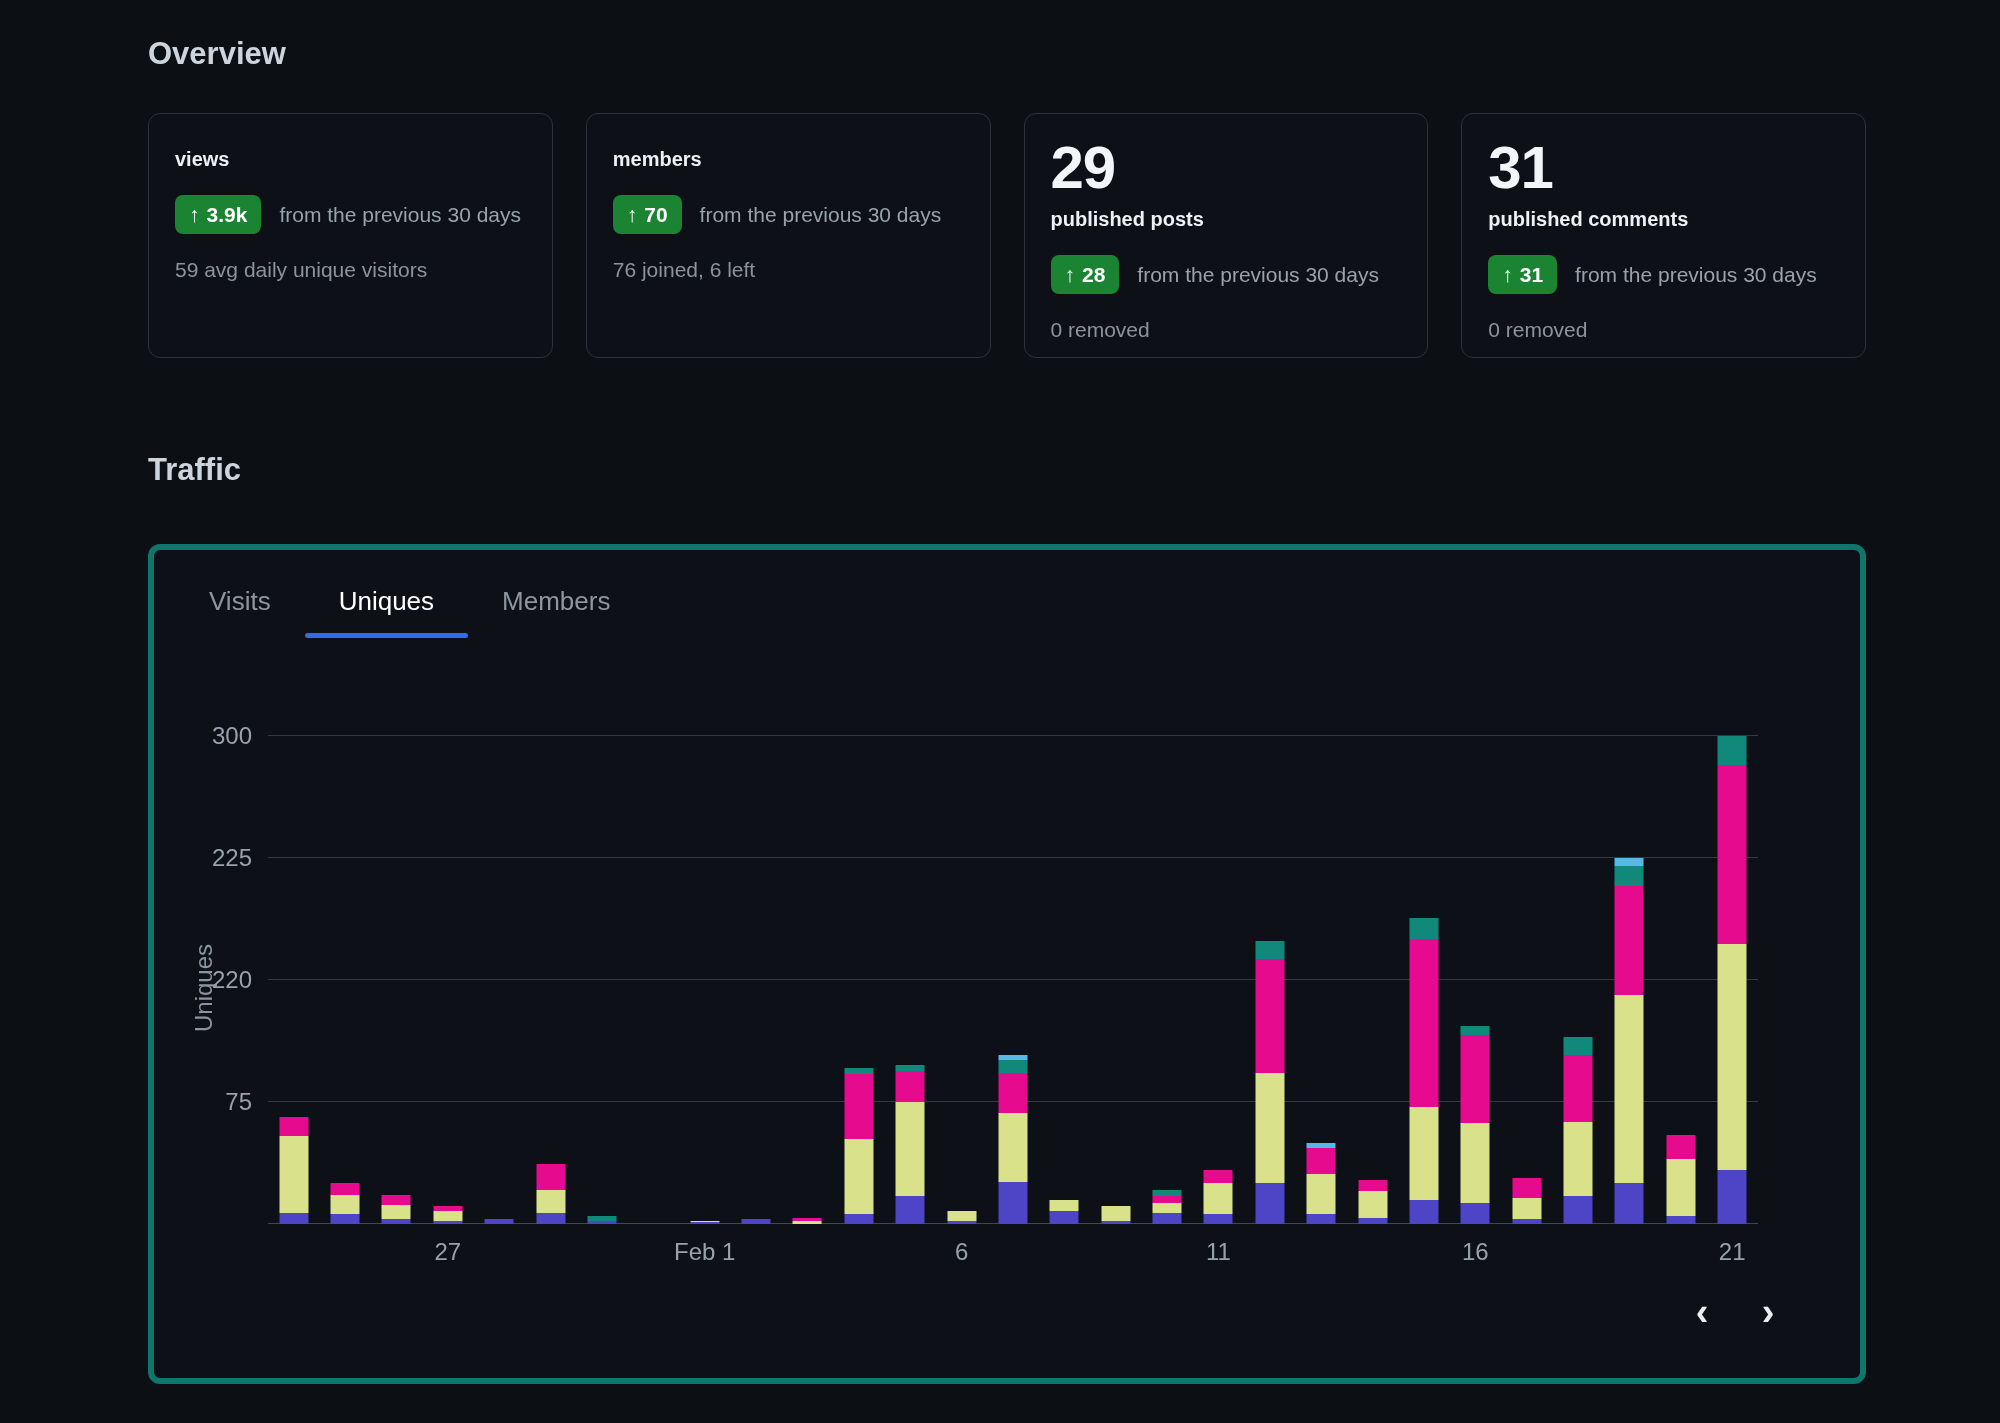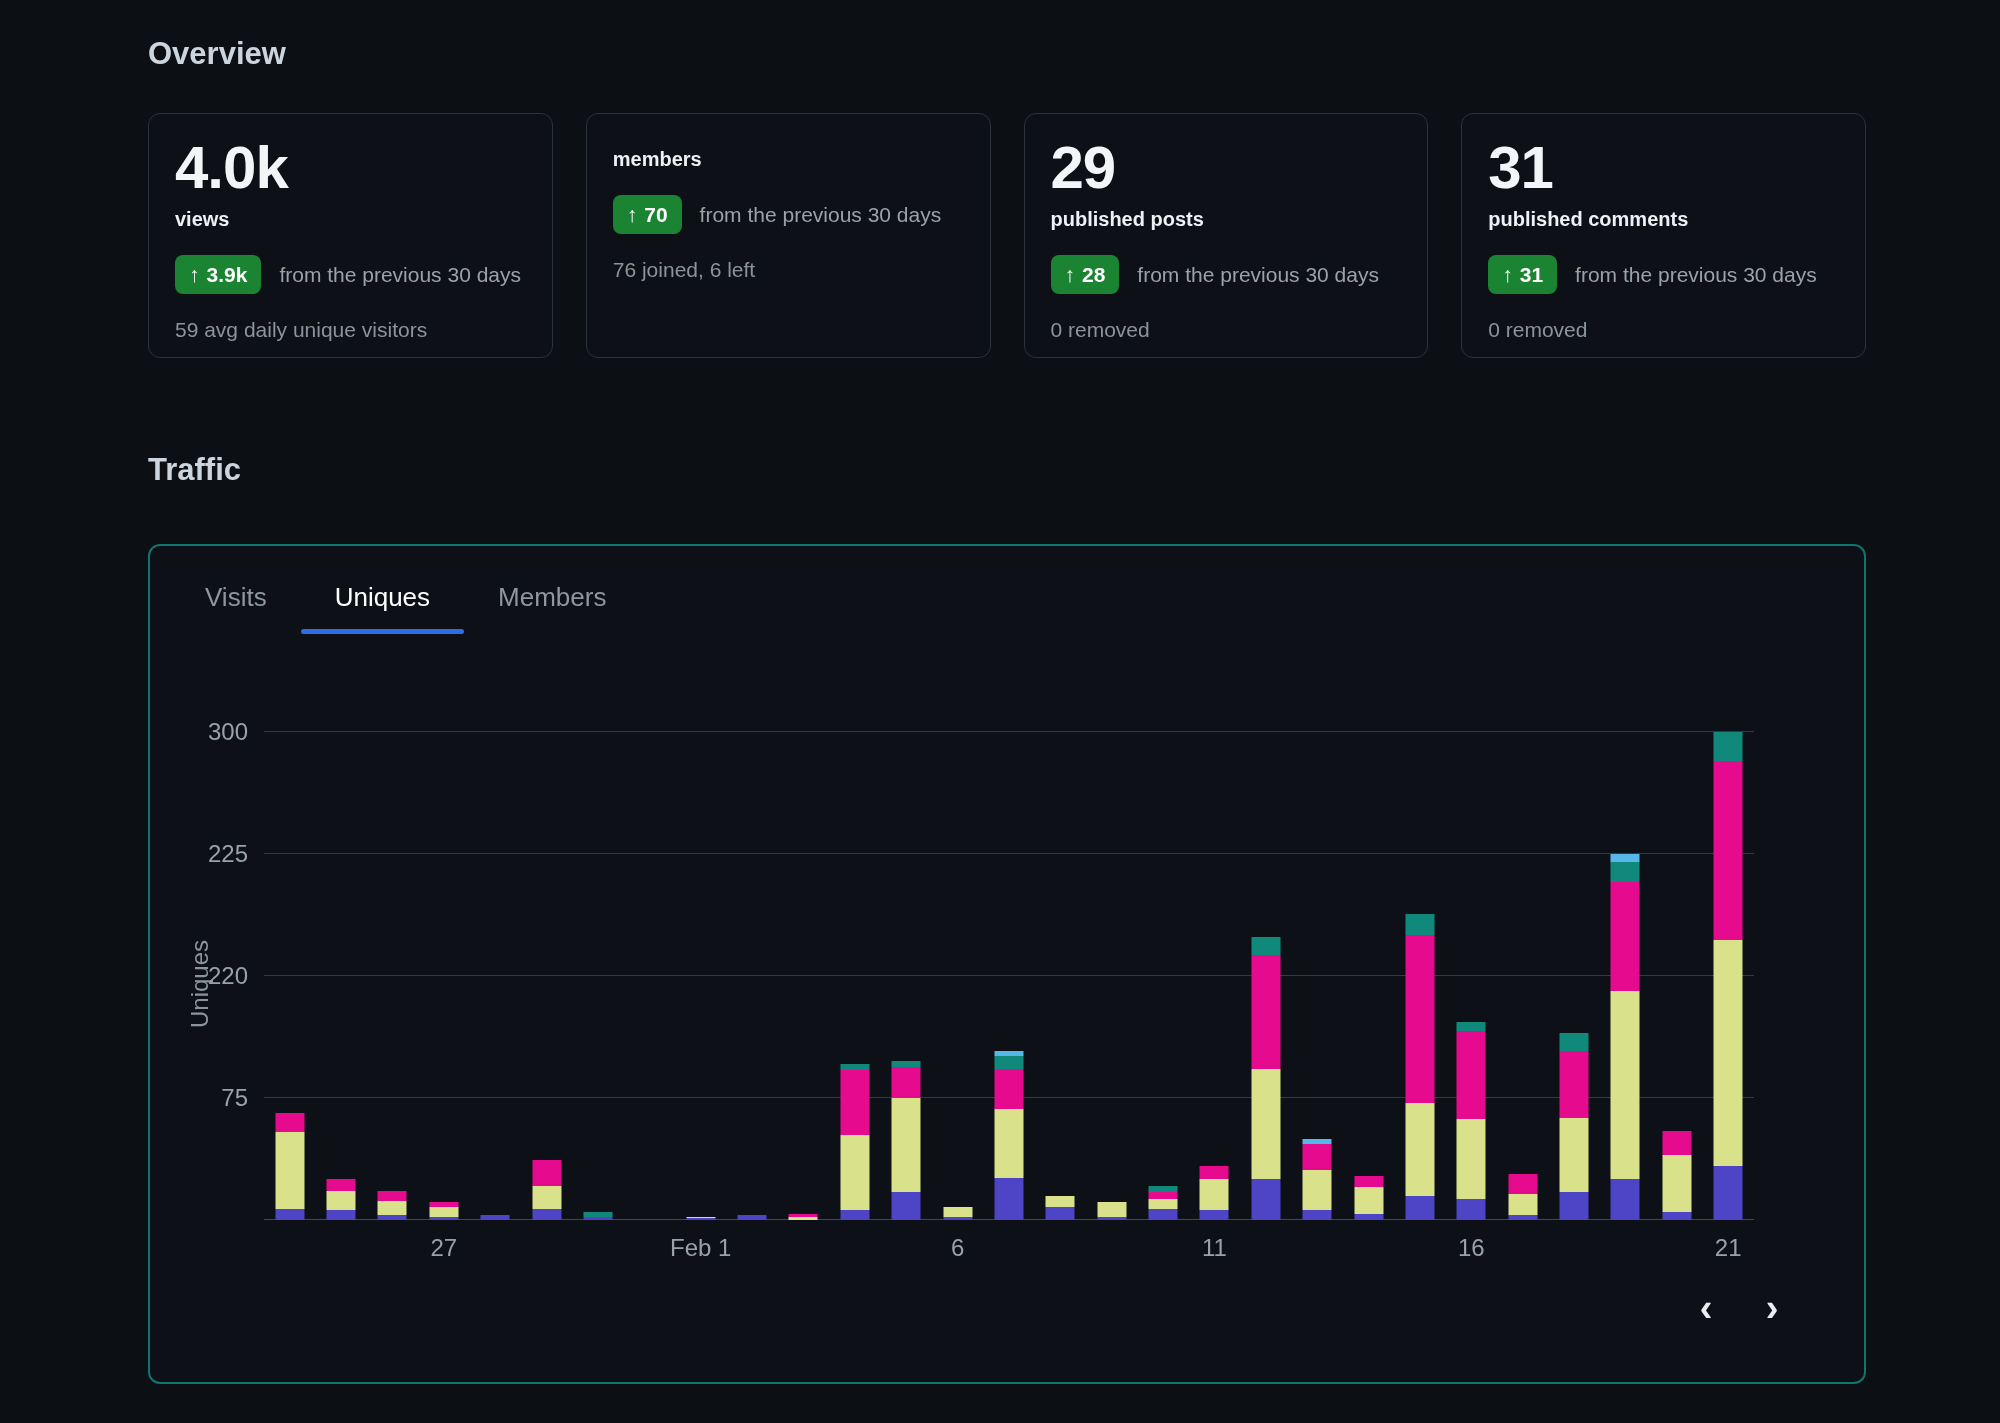--- a/index.html
+++ b/index.html
@@ -14,21 +14,21 @@
   .card{flex:1;height:245px;box-sizing:border-box;border:1px solid #2c323b;border-radius:12px;background:#0d1117;padding:24px 26px;}
   .stat-value{font-size:60px;font-weight:800;color:#f3f6f8;line-height:1.0;letter-spacing:-1px;}
   .stat-label{margin-top:10px;font-size:20px;font-weight:700;color:#edf1f4;}
   .badge-row{margin-top:24px;display:flex;align-items:center;gap:18px;}
   .badge{display:inline-flex;align-items:center;gap:7px;background:#1a8433;color:#fff;font-size:21px;font-weight:600;border-radius:8px;padding:9px 14px;line-height:1;}
   .badge .arrow{font-size:21px;line-height:1;}
   .badge-caption{font-size:21px;color:#99a2ab;}
   .stat-footnote{margin-top:24px;font-size:21px;color:#8b949d;}
 
   
-  .panel{position:absolute;left:148px;top:544px;width:1718px;height:840px;box-sizing:border-box;border:2px solid #0f766e;border-radius:12px;background:#0d1117;}
+  .panel{position:absolute;left:148px;top:544px;width:1718px;height:840px;box-sizing:border-box;border:6px solid #0f766e;border-radius:12px;background:#0d1117;}
   .tabs{position:absolute;left:21px;top:36px;display:flex;}
   .tab{background:none;border:none;cursor:pointer;position:relative;padding:0 34px 22px 34px;font-family:"Liberation Sans",sans-serif;font-size:26px;color:#8d97a0;line-height:30px;}
   .tab.active{color:#ffffff;}
   .tab.active::after{content:"";position:absolute;left:0;right:0;bottom:0;height:5px;border-radius:3px;background:#2e6de4;}
 
   
   .plot{position:absolute;left:114px;top:186px;width:1490px;height:488px;}
   .grid{position:absolute;left:0;right:0;height:1px;background:#343a41;}
   .grid.baseline{background:#41474f;}
   .ytick{position:absolute;right:calc(100% + 16px);width:80px;text-align:right;font-size:24px;color:#98a2ab;line-height:24px;}
@@ -48,21 +48,20 @@
   .nav button{background:none;border:none;cursor:pointer;color:#e9edf0;font-size:38px;line-height:40px;width:44px;height:44px;padding:0;font-family:"Liberation Sans",sans-serif;font-weight:700;}
 </style>
 </head>
 <body>
 
 <div class="page">
 
   <h2 class="section-title" id="overview-title">Overview</h2>
   <div class="cards" id="cards">
       <div class="card">
-        <div class="stat-value">4.0k</div>
         <div class="stat-label">views</div>
         <div class="badge-row">
           <span class="badge">
             <span class="arrow">↑</span>
             <span>3.9k</span>
           </span>
           <span class="badge-caption">from the previous 30 days</span>
         </div>
         <div class="stat-footnote">59 avg daily unique visitors</div>
       </div>

